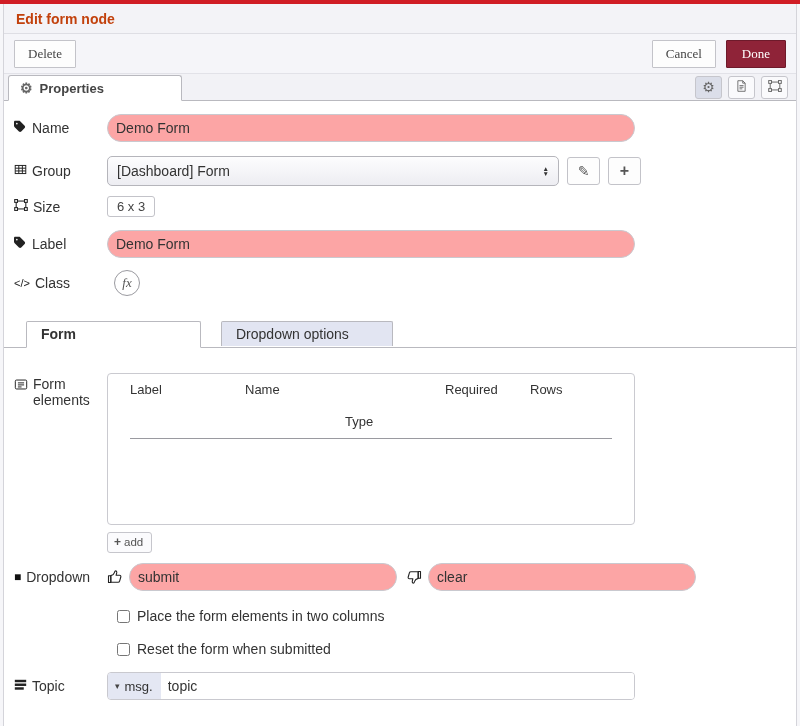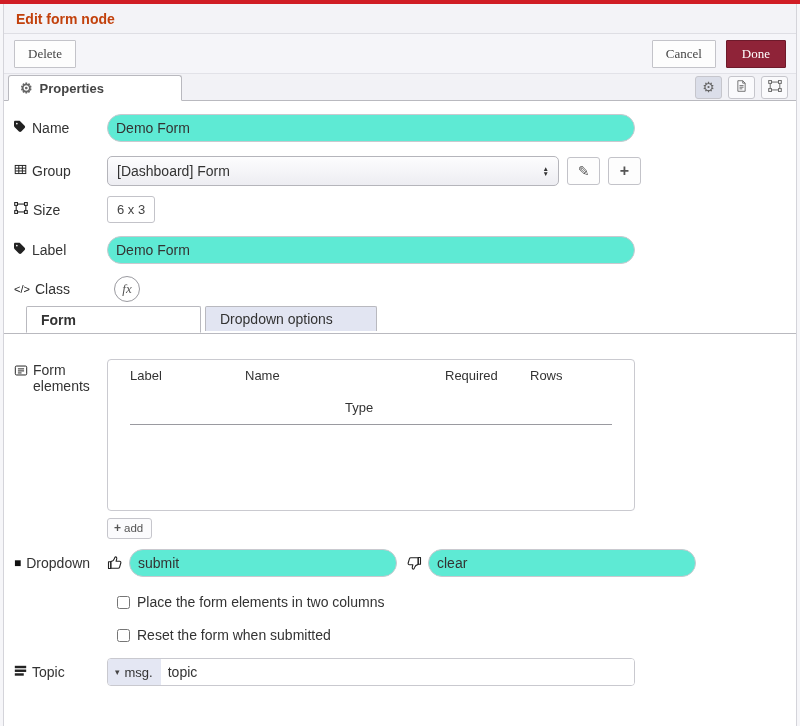--- a/index.html
+++ b/index.html
@@ -56,50 +56,50 @@
   .gear-glyph { font-size:14px; line-height:1; color:#666; }
   .form-body { background:#fff; padding-top:13px; flex:1; }
   .form-row { display:flex; align-items:center; padding:0 10px; }
   .row-label {
     width:93px; flex:none; display:flex; align-items:center; gap:5px;
     font-size:14px; color:#333;
   }
   .row-label svg { flex:none; }
   .text-input {
     width:528px; height:28px; border:1px solid #c9c9cf; border-radius:14px;
-    padding:0 8px; font-size:14px; color:#333; background:#5eead4;
+    padding:0 8px; font-size:14px; color:#333; background:#fca5a5;
     font-family:"Liberation Sans", sans-serif; outline:none;
   }
   .text-input::placeholder { color:#b0b0b6; }
   .group-select {
     width:452px; height:30px; border:1px solid #b5b5bb; border-radius:5px;
     background:linear-gradient(#fdfdfe,#ededf2);
     display:flex; align-items:center; justify-content:space-between;
     padding:0 9px; cursor:pointer;
   }
   .select-arrows { display:flex; flex-direction:column; font-size:6.5px; line-height:5.5px; color:#333; }
   .mini-btn {
     width:33px; height:28px; border:1px solid #c3c3c9; border-radius:3px;
     background:#fdfdfd; color:#555; display:flex; align-items:center; justify-content:center;
     margin-left:8px; cursor:pointer; font-size:14px;
   }
   .size-btn {
-    height:27px; min-width:47px; border:1px solid #c3c3c9; border-radius:3px;
+    height:21px; min-width:47px; border:1px solid #c3c3c9; border-radius:3px;
     background:#fff; color:#444; font-size:13px; padding:0 9px; cursor:pointer;
     font-family:"Liberation Sans", sans-serif;
   }
   .fx-btn {
     width:26px; height:26px; border:1px solid #9a9aa0; border-radius:50%;
     background:#fff; margin-left:7px; display:flex; align-items:center; justify-content:center;
     font-family:"Liberation Serif", serif; font-style:italic; font-size:13px; color:#555;
     cursor:pointer;
   }
   .subtabs {
-    display:flex; align-items:flex-start; gap:4px; height:28px;
-    border-bottom:1px solid #b9b9bf; padding-left:22px; margin-top:4px;
+    display:flex; align-items:center; gap:20px; height:28px;
+    border-bottom:1px solid #b9b9bf; padding-left:22px; margin-top:24px;
   }
   .subtab { cursor:pointer; display:flex; align-items:center; padding-left:14px; border-radius:2px 2px 0 0; }
   .subtab.active {
     width:175px; height:27px; background:#fff; font-weight:bold; color:#333;
     border:1px solid #b9b9bf; border-bottom:1px solid #fff; margin-bottom:-1px; font-size:14px;
   }
   .subtab.inactive {
     width:172px; height:25px; background:#e2e5f2; color:#333;
     border:1px solid #b9b9bf; border-bottom:none; font-size:14px;
   }

